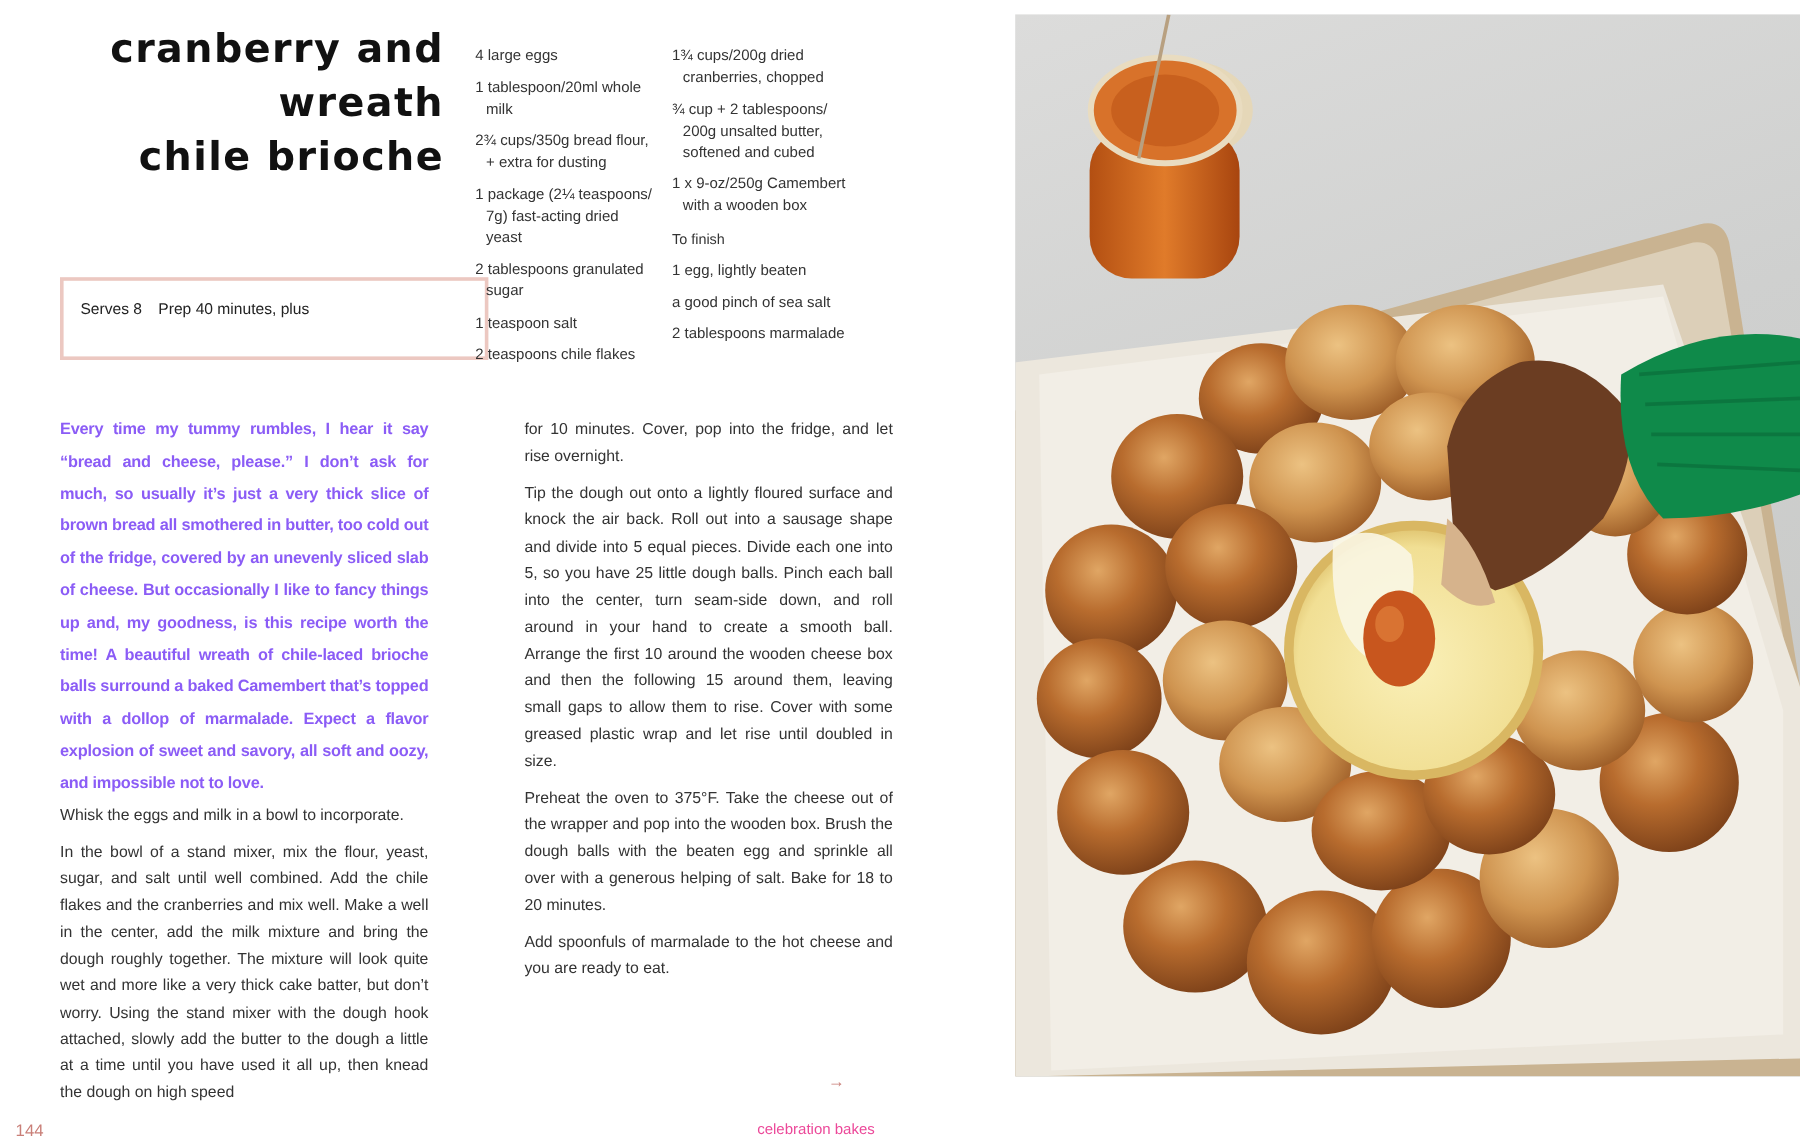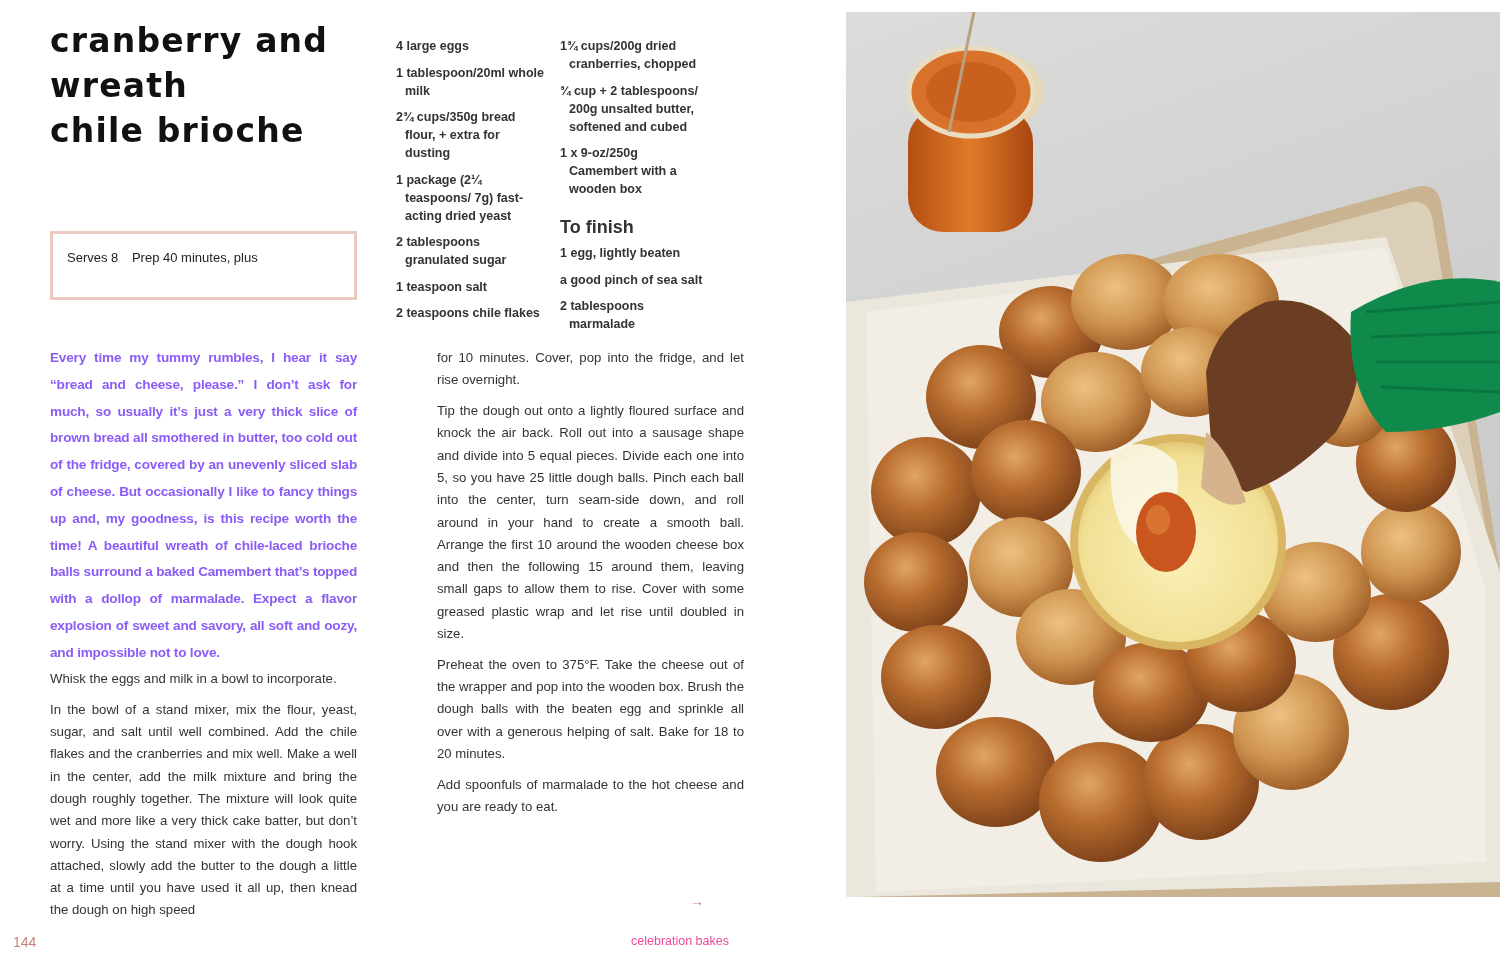--- a/index.html
+++ b/index.html
@@ -10,39 +10,39 @@
     }
     .page { position: relative; width: 1500px; height: 956px; }
 
     
     .title {
       position: absolute; left: 50px; top: 18px; width: 320px;
       font-family: "DejaVu Sans", sans-serif;
       font-weight: bold; font-size: 33px; line-height: 45px;
       letter-spacing: 1.2px; color: #111;
     }
-    .title span { display: block; }
+    .title span { display: block; text-align: right; }
 
     
     .info-box {
-      position: absolute; left: 50px; top: 231px; width: 307px; height: 69px;
+      position: absolute; left: 50px; top: 231px; width: 357px; height: 69px;
       border: 3px solid #ecc8c1;
       padding: 12px 14px 0 14px;
       font-size: 13px; line-height: 24px; color: #222;
     }
     .info-box .gap { display: inline-block; width: 10px; }
 
     
     .ing-col {
-      position: absolute; top: 37px; font-size: 12.5px; line-height: 18px; color: #333; font-weight: bold;
+      position: absolute; top: 37px; font-size: 12.5px; line-height: 18px; color: #333;
     }
     .ing-col.c1 { left: 396px; width: 150px; }
     .ing-col.c2 { left: 560px; width: 150px; }
     .ing-item { margin-bottom: 8.5px; padding-left: 9px; text-indent: -9px; }
-    .ing-sub { margin-top: 20px; margin-bottom: 8px; font-size: 18px; }
+    .ing-sub { margin-top: 10px; margin-bottom: 8px; font-size: 12px; }
 
     
     .intro {
       position: absolute; left: 50px; top: 345px; width: 307px;
       font-size: 13.6px; line-height: 26.8px; color: #8b5cf6;
       text-align: justify; font-weight: bold; letter-spacing: -0.2px;
     }
 
     
     .method {

